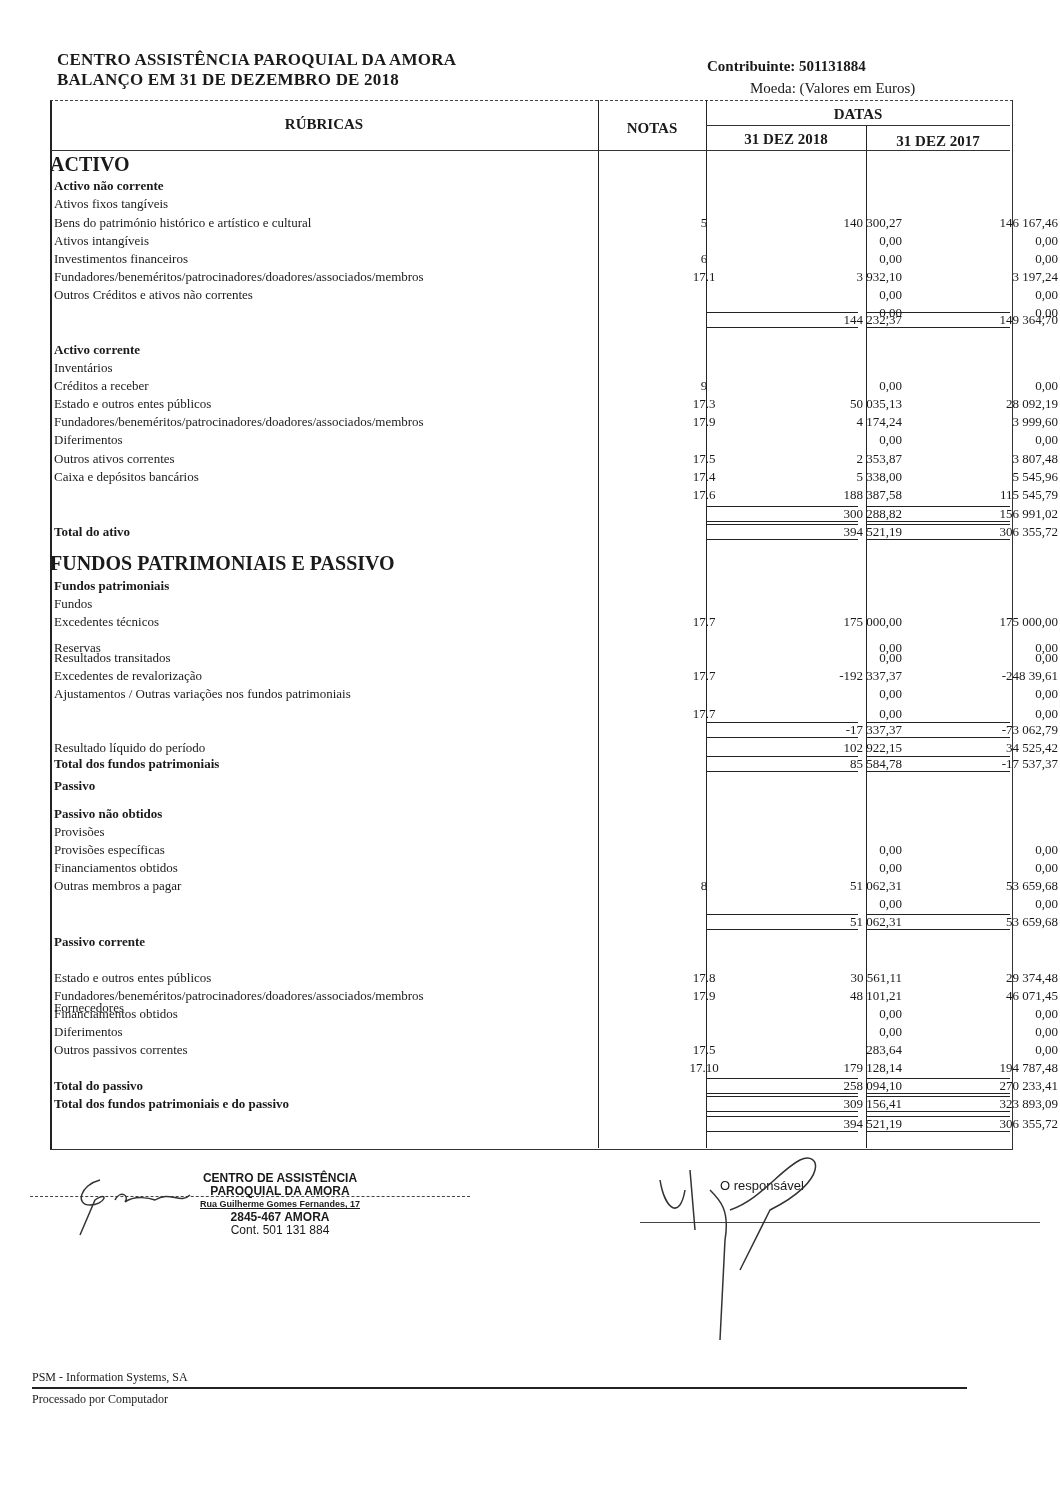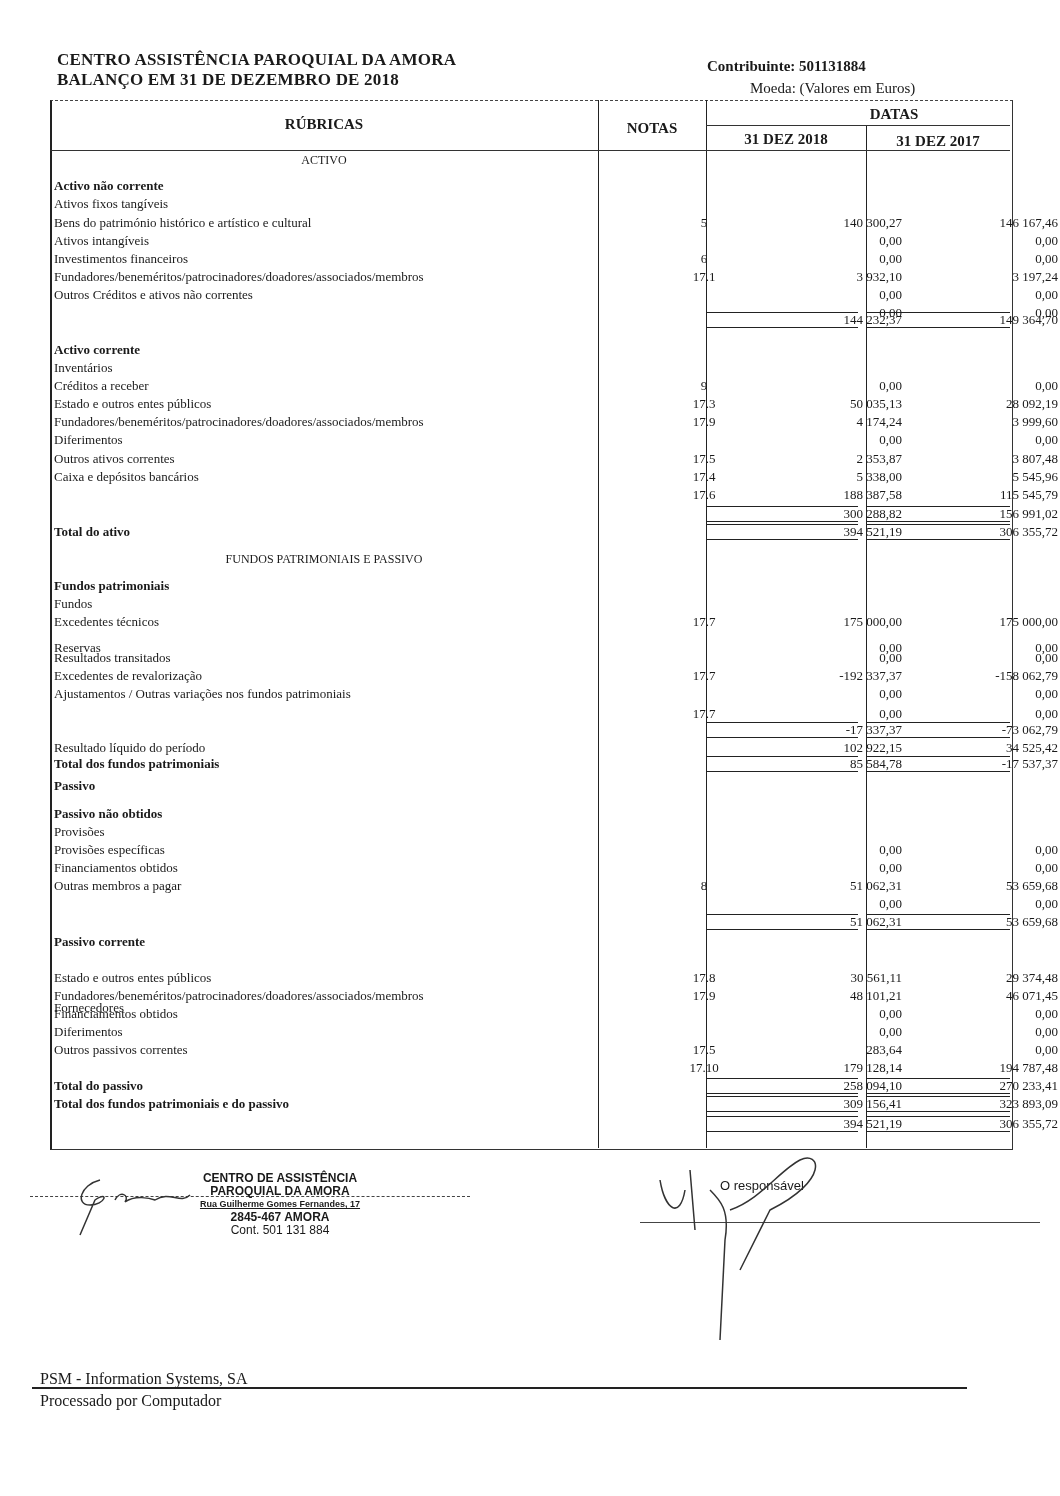--- a/index.html
+++ b/index.html
@@ -9,50 +9,50 @@
   #t1 { top: 50px; }
   #t2 { top: 70px; }
   .hdr-right { position: absolute; font-weight: bold; font-size: 15px; }
   #contrib { top: 58px; left: 707px; }
   #moeda { top: 80px; left: 750px; font-weight: normal; font-size: 15px; }
   .tbl { position: absolute; left: 50px; top: 100px; width: 960px; height: 1048px;
          border-left: 2px solid #222; border-right: 1px solid #333; border-top: 1px dashed #444; border-bottom: 1px solid #333; }
   .vline { position: absolute; top: 100px; width: 0; border-left: 1.5px solid #222; }
   .hline { position: absolute; height: 0; border-top: 1px solid #333; }
   .hdr-cell { position: absolute; font-weight: bold; font-size: 15px; text-align: center; }
-  .sec { position: absolute; font-weight: normal; font-size: 12px; text-align: center; }
+  .sec { position: absolute; font-weight: bold; font-size: 20px; text-align: left; }
   .row { position: absolute; left: 54px; width: 960px; height: 18px; font-size: 13px; }
   .row .lbl { position: absolute; left: 0; white-space: nowrap; }
   .row .lbl.b { font-weight: bold; }
   .row .nota { position: absolute; left: 600px; width: 100px; text-align: center; }
   .row .v18 { position: absolute; left: 650px; width: 198px; text-align: right; }
   .row .v17 { position: absolute; left: 810px; width: 194px; text-align: right; }
   .box { position: absolute; height: 14px; border-top: 1px solid #222; border-bottom: 1px solid #222; }
   .sig { position: absolute; font-family: "Liberation Sans", "DejaVu Sans", sans-serif; font-weight: bold; text-align: center; font-size: 12px; line-height: 13px; }
-  .footer { position: absolute; left: 40px; font-size: 16px; }
+  .footer { position: absolute; left: 32px; font-size: 12px; }
   .sigline { position: absolute; height: 0; border-top: 1px dashed #444; }
 </style>
 </head>
 <body>
 
 <div class="title" id="t1">CENTRO ASSISTÊNCIA PAROQUIAL DA AMORA</div>
 <div class="title" id="t2">BALANÇO EM 31 DE DEZEMBRO DE 2018</div>
 <div class="hdr-right" id="contrib">Contribuinte: 501131884</div>
 <div class="hdr-right" id="moeda">Moeda: (Valores em Euros)</div>
 
 <div class="tbl"></div>
 <div class="vline" style="left:598px;height:1048px;"></div>
 <div class="vline" style="left:706px;height:1048px;"></div>
 <div class="vline" style="left:866px;top:125px;height:1023px;"></div>
 <div class="hline" style="left:706px;top:125px;width:304px;"></div>
 <div class="hline" style="left:50px;top:150px;width:960px;"></div>
 
 <div class="hdr-cell" style="left:50px;top:116px;width:548px;">RÚBRICAS</div>
 <div class="hdr-cell" style="left:598px;top:120px;width:108px;">NOTAS</div>
-<div class="hdr-cell" style="left:706px;top:106px;width:304px;padding-left:36px;">DATAS</div>
+<div class="hdr-cell" style="left:706px;top:106px;width:304px;">DATAS</div>
 <div class="hdr-cell" style="left:706px;top:131px;width:160px;">31 DEZ 2018</div>
 <div class="hdr-cell" style="left:866px;top:133px;width:144px;">31 DEZ 2017</div>
 
 <div class="sec" style="left:50px;top:153px;width:548px;">ACTIVO</div>
 <div class="sec" style="left:50px;top:552px;width:548px;">FUNDOS PATRIMONIAIS E PASSIVO</div>
 
 <div id="rows">
     <div class="row" style="top: 178px; text-align: right;">
       <span class="lbl b">Activo não corrente</span>
       <span class="nota"></span>
@@ -206,21 +206,21 @@
     <div class="row" style="top: 650px;">
       <span class="lbl">Resultados transitados</span>
       <span class="nota"></span>
       <span class="v18">0,00</span>
       <span class="v17">0,00</span>
     </div>
     <div class="row" style="top: 668px;">
       <span class="lbl">Excedentes de revalorização</span>
       <span class="nota">17.7</span>
       <span class="v18">-192 337,37</span>
-      <span class="v17">-158 062,79</span>
+      <span class="v17">-248 39,61</span>
     </div>
     <div class="row" style="top: 686px;">
       <span class="lbl">Ajustamentos / Outras variações nos fundos patrimoniais</span>
       <span class="nota"></span>
       <span class="v18">0,00</span>
       <span class="v17">0,00</span>
     </div>
     <div class="row" style="top: 706px;">
       <span class="lbl"></span>
       <span class="nota">17.7</span>

